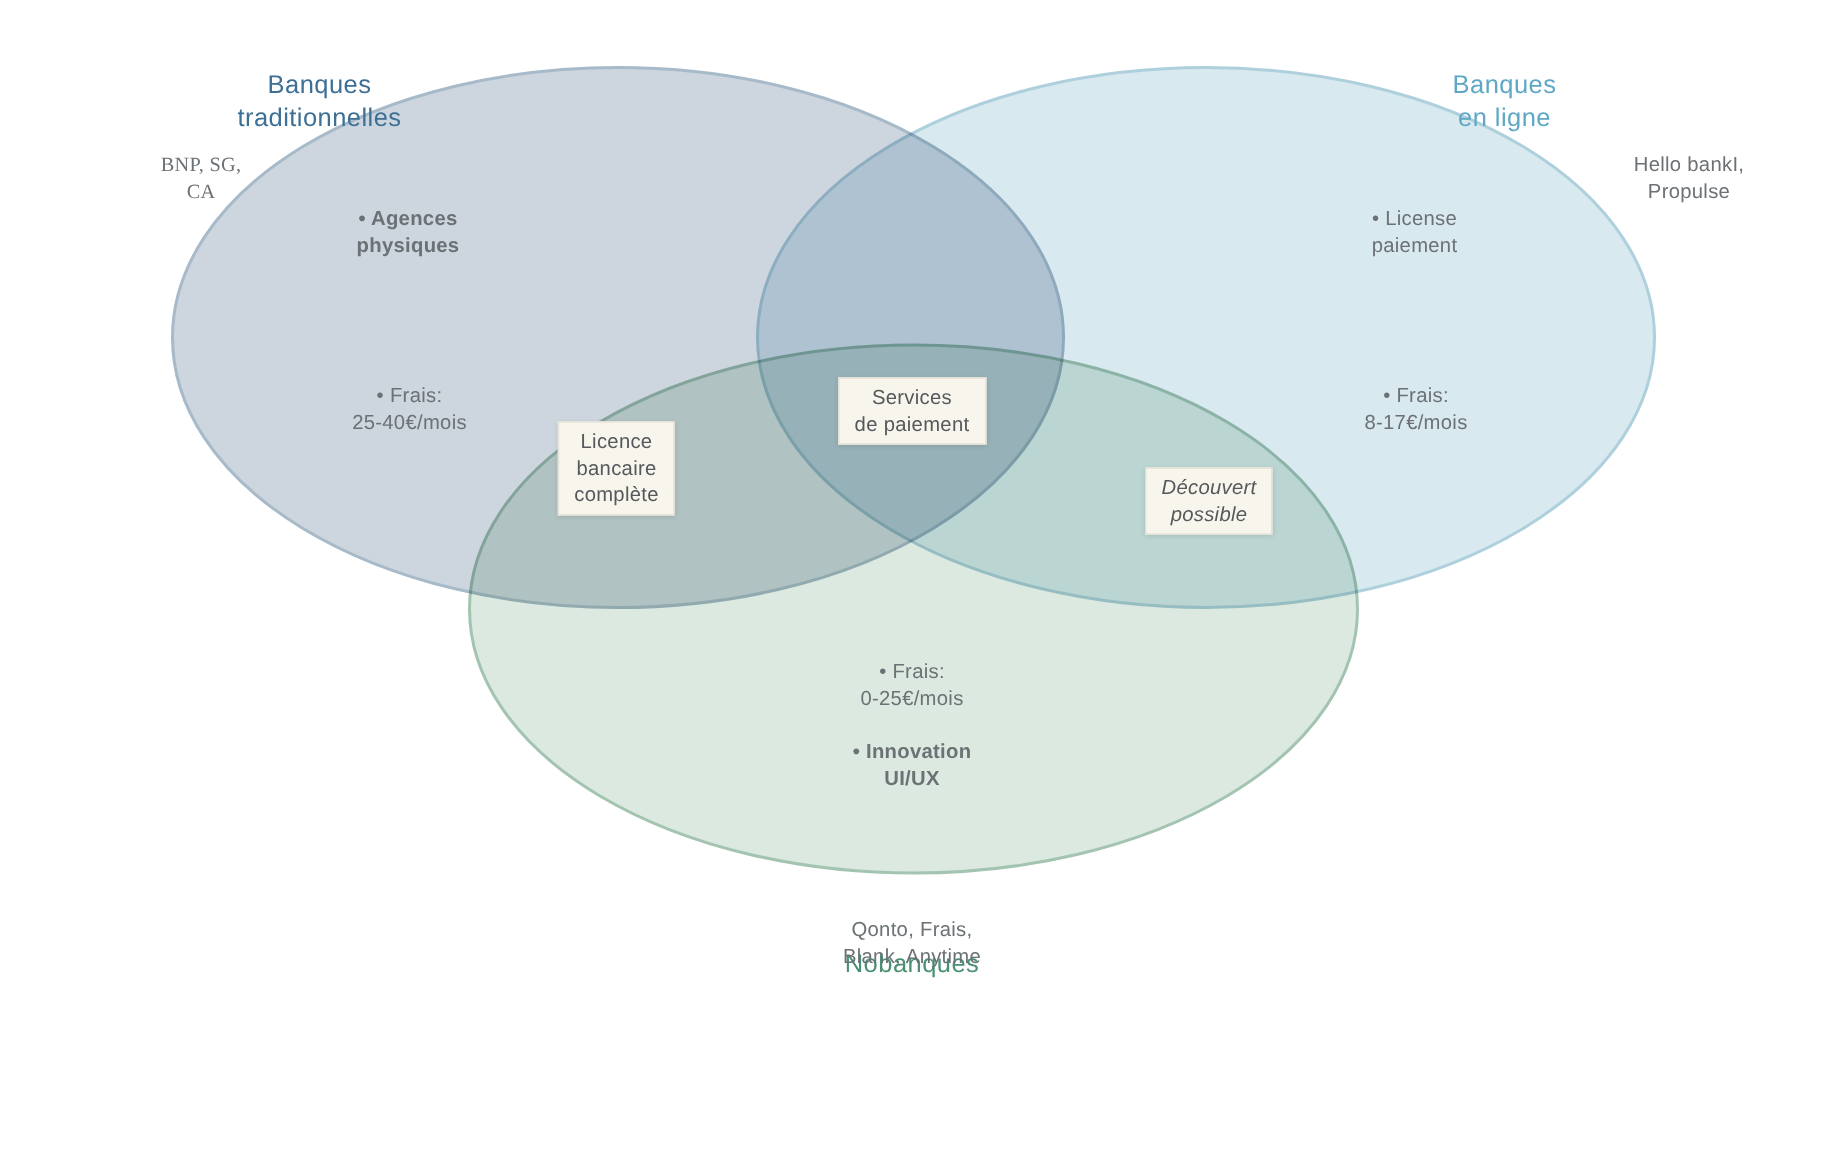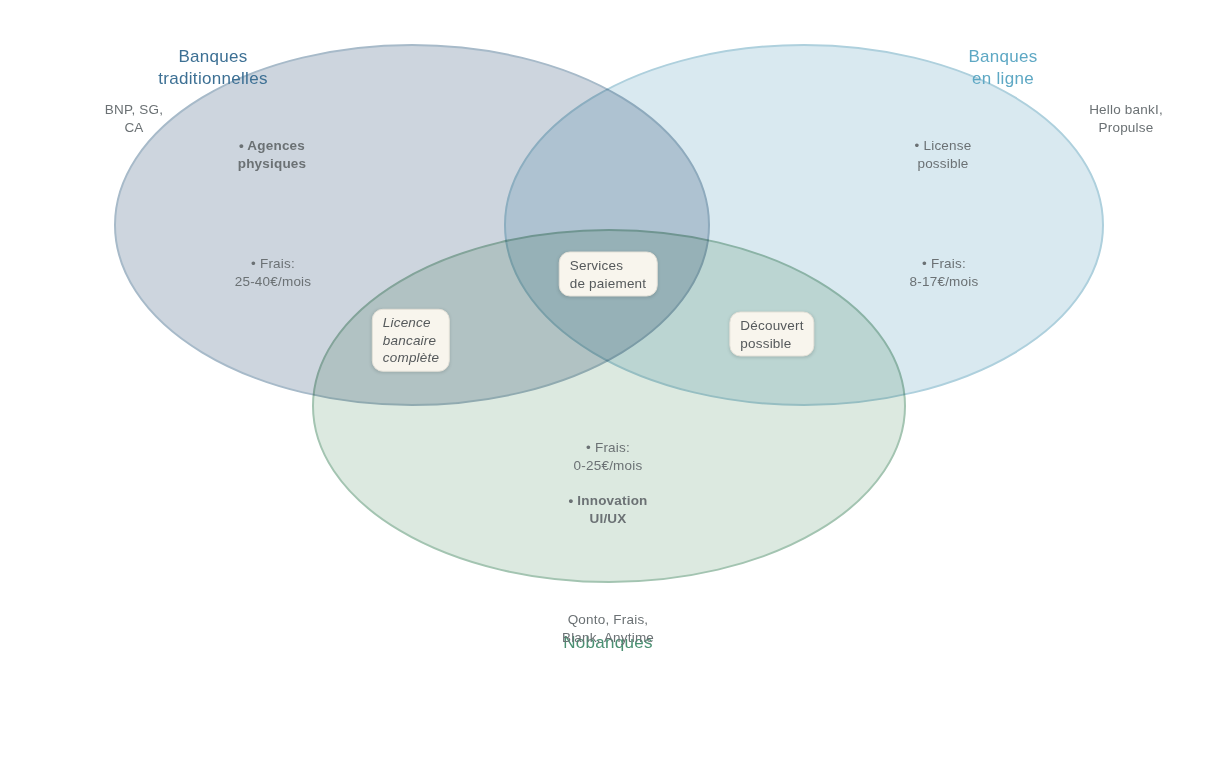--- a/index.html
+++ b/index.html
@@ -38,50 +38,50 @@
   .title {
     font-size: 17px;
     line-height: 22px;
     letter-spacing: 0.3px;
   }
   .t-trad   { color: #3d7094; }
   .t-online { color: #5ea8c4; }
   .t-neo    { color: #4a9072; }
 
   .pos-title-trad     { left: 213px;  top: 46px;  }
-  .pos-ex-trad        { left: 134px;  top: 101px; }
+  .pos-ex-trad        { left: 134px;  top: 101px; font-family: Liberation Serif, serif; }
   .pos-b-agences      { left: 272px;  top: 137px; font-weight: bold; }
   .pos-b-frais-trad   { left: 273px;  top: 255px; }
   .pos-title-online   { left: 1003px; top: 46px;  }
   .pos-ex-online      { left: 1102px; top: 101px; margin-left: 24px; }
   .pos-b-license      { left: 943px;  top: 137px; }
   .pos-b-frais-online { left: 944px;  top: 255px; }
   .pos-b-frais-neo    { left: 608px;  top: 439px; }
   .pos-b-innovation   { left: 608px;  top: 492px; font-weight: bold; }
   .pos-title-neo      { left: 608px;  top: 589px; margin-top: 43px; }
   .pos-ex-neo         { left: 608px;  top: 611px; }
 
   .tag-box {
     position: absolute;
     transform: translate(-50%, -50%);
     background: #f8f5ed;
     border: 1px solid #e4e1d8;
-    border-radius: 11px;
+    border-radius: 0;
     box-shadow: 0 1px 3px rgba(60,70,70,0.18);
     padding: 4px 10px;
     white-space: pre-line;
-    text-align: left;
+    text-align: center;
     color: #55595b;
     font-size: 13.5px;
     line-height: 17.5px;
     letter-spacing: 0.2px;
   }
   .pos-box-services  { left: 608px; top: 274px; }
-  .pos-box-licence   { left: 411px; top: 340px; font-style: italic; }
-  .pos-box-decouvert { left: 772px; top: 334px; }
+  .pos-box-licence   { left: 411px; top: 312px; }
+  .pos-box-decouvert { left: 806px; top: 334px; font-style: italic; }
 </style>
 </head>
 <body>
 
 <div class="canvas">
 
   <svg class="venn-svg" viewBox="0 0 1216 774">
     <ellipse class="e-trad" cx="412" cy="225" rx="297" ry="180" fill="#cdd5de"></ellipse>
     <ellipse class="e-online" cx="804" cy="225" rx="299" ry="180" fill="#d9e9f0"></ellipse>
     <ellipse class="e-neo" cx="609" cy="406" rx="296" ry="176" fill="#dce9e0"></ellipse>
@@ -94,21 +94,21 @@
   <div class="lbl pos-b-agences">• Agences
 physiques</div>
   <div class="lbl pos-b-frais-trad">• Frais:
 25-40€/mois</div>
 
   <div class="lbl title t-online pos-title-online">Banques
 en ligne</div>
   <div class="lbl pos-ex-online">Hello bankI,
 Propulse</div>
   <div class="lbl pos-b-license">• License
-possible</div>
+paiement</div>
   <div class="lbl pos-b-frais-online">• Frais:
 8-17€/mois</div>
 
   <div class="lbl pos-b-frais-neo">• Frais:
 0-25€/mois</div>
   <div class="lbl pos-b-innovation">• Innovation
 UI/UX</div>
   <div class="lbl title t-neo pos-title-neo">Nobanques</div>
   <div class="lbl pos-ex-neo">Qonto, Frais,
 Blank, Anytime</div>

